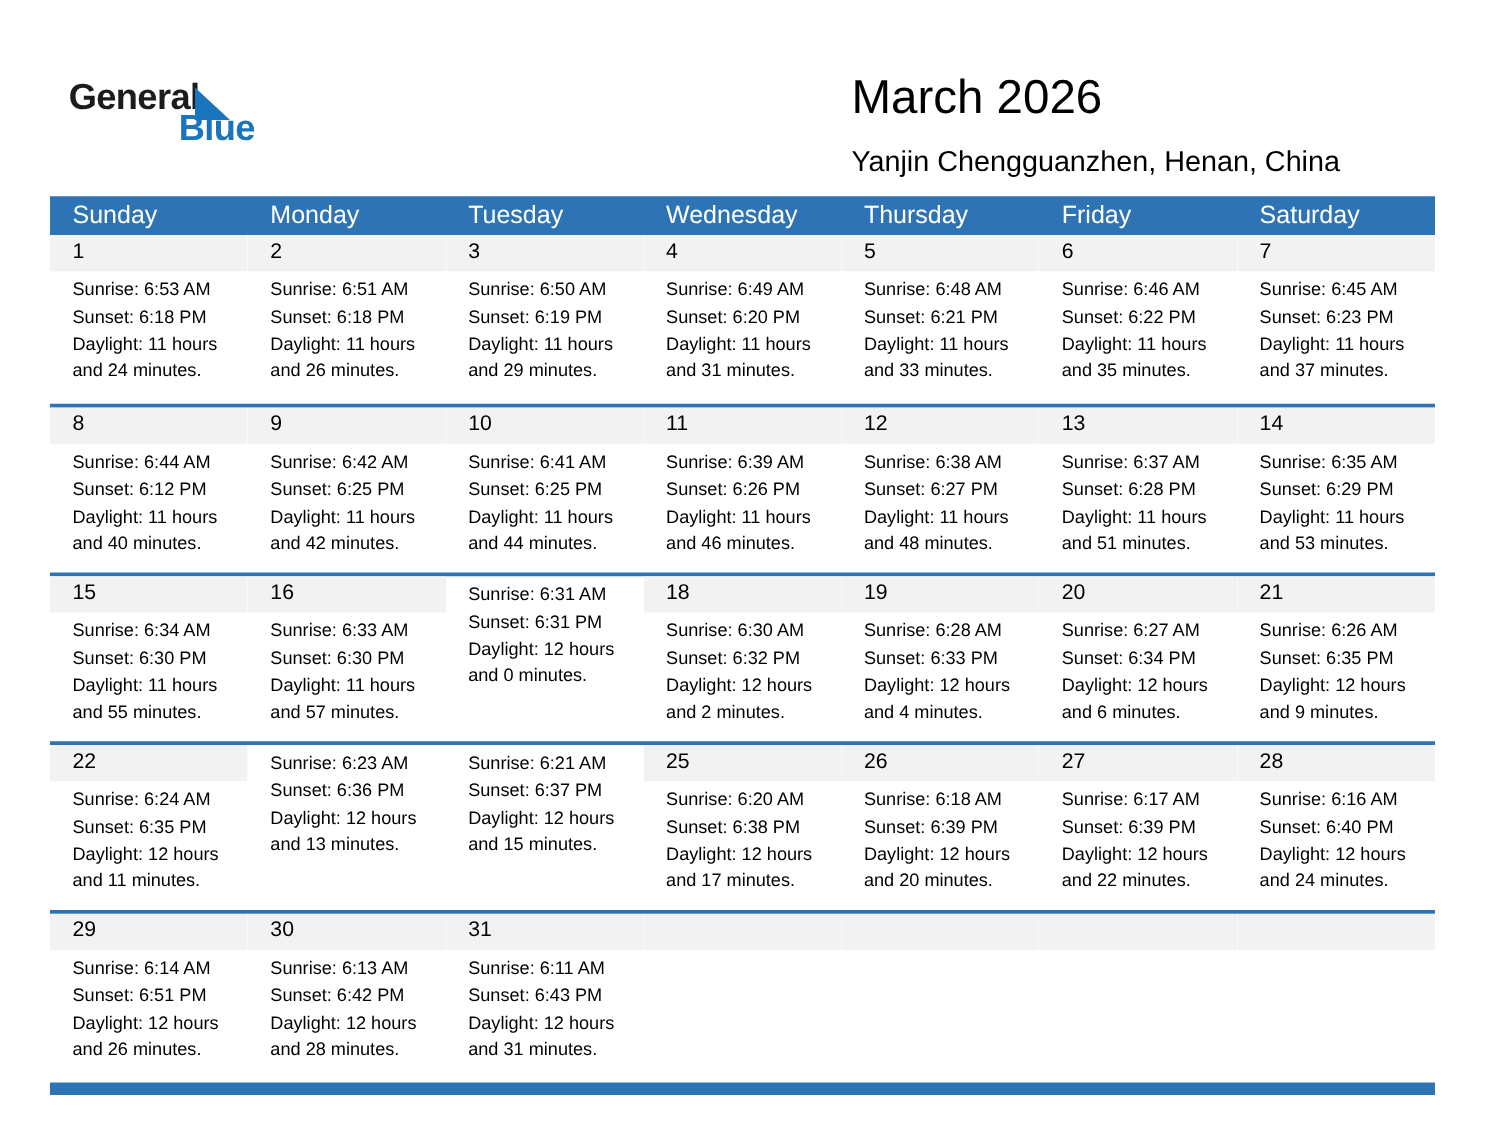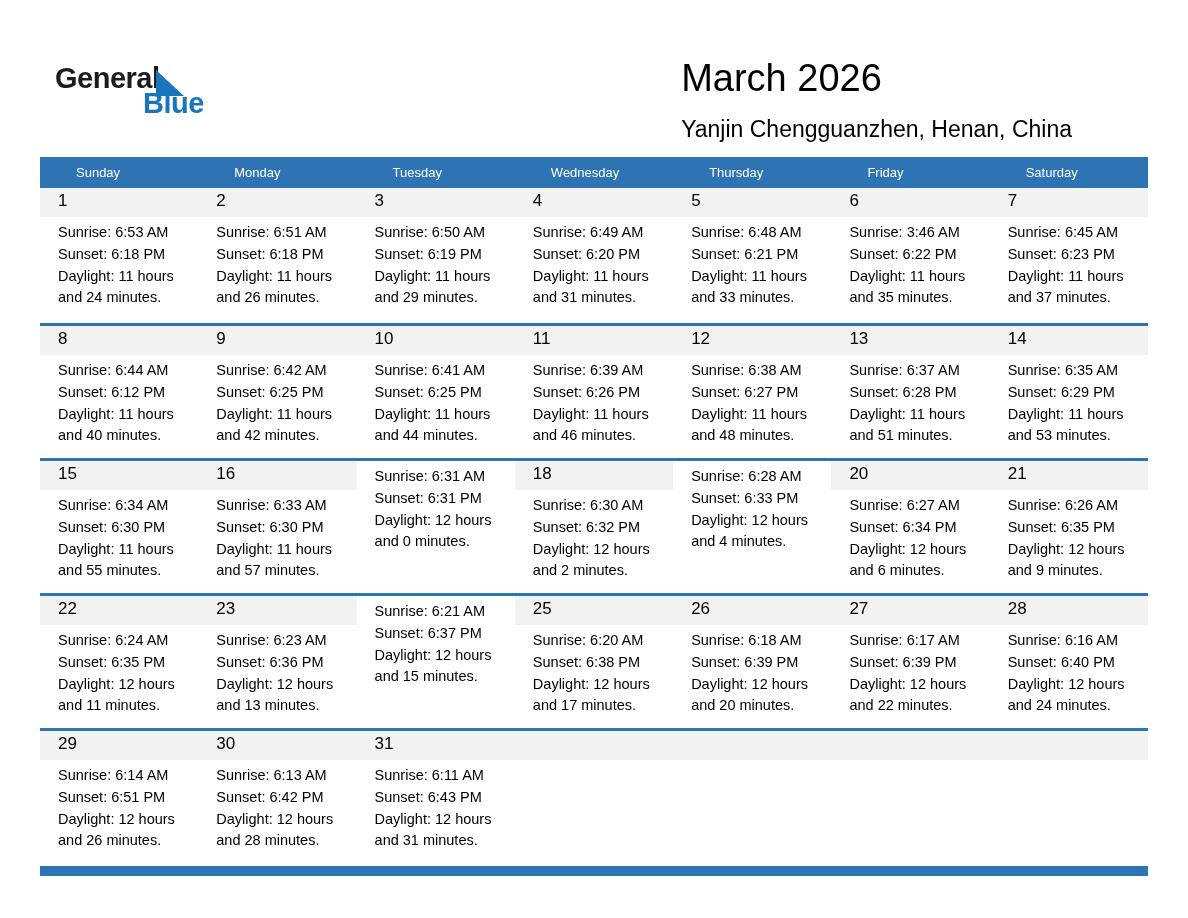--- a/index.html
+++ b/index.html
@@ -35,22 +35,22 @@
   .cal-subtitle { font-size: 23px; font-weight: 400; color: #000; line-height: 30px; margin-top: 14px; }
 
   
   .calendar { position: absolute; left: 40px; top: 157px; width: 1108px; }
 
   .weekday-row {
     display: flex; width: 100%; height: 31px;
     background: #2e74b5; color: #ffffff;
   }
   .weekday-cell {
-    flex: 1 1 0; font-size: 13px; font-weight: 400;
-    padding-left: 36px; display: flex; align-items: center;
+    flex: 1 1 0; font-size: 20px; font-weight: 400;
+    padding-left: 18px; display: flex; align-items: center;
   }
 
   .week-row {
     display: flex; width: 100%; height: 135px;
     border-top: 3px solid #2e74b5;
   }
   .week-row:first-of-type { border-top: none; height: 135px; }
 
   .day-cell { flex: 1 1 0; display: flex; flex-direction: column; overflow: hidden; }
   .num-band {
@@ -135,21 +135,21 @@
     <div class="day-details">
       <div>Sunrise: 6:48 AM</div>
       <div>Sunset: 6:21 PM</div>
       <div>Daylight: 11 hours</div>
       <div>and 33 minutes.</div>
     </div>
   </div>
         <div class="day-cell">
     <div class="num-band">6</div>
     <div class="day-details">
-      <div>Sunrise: 3:46 AM</div>
+      <div>Sunrise: 6:46 AM</div>
       <div>Sunset: 6:22 PM</div>
       <div>Daylight: 11 hours</div>
       <div>and 35 minutes.</div>
     </div>
   </div>
         <div class="day-cell">
     <div class="num-band">7</div>
     <div class="day-details">
       <div>Sunrise: 6:45 AM</div>
       <div>Sunset: 6:23 PM</div>
@@ -253,20 +253,21 @@
         <div class="day-cell">
     <div class="num-band">18</div>
     <div class="day-details">
       <div>Sunrise: 6:30 AM</div>
       <div>Sunset: 6:32 PM</div>
       <div>Daylight: 12 hours</div>
       <div>and 2 minutes.</div>
     </div>
   </div>
         <div class="day-cell">
+    <div class="num-band">19</div>
     <div class="day-details">
       <div>Sunrise: 6:28 AM</div>
       <div>Sunset: 6:33 PM</div>
       <div>Daylight: 12 hours</div>
       <div>and 4 minutes.</div>
     </div>
   </div>
         <div class="day-cell">
     <div class="num-band">20</div>
     <div class="day-details">
@@ -290,21 +291,20 @@
         <div class="day-cell">
     <div class="num-band">22</div>
     <div class="day-details">
       <div>Sunrise: 6:24 AM</div>
       <div>Sunset: 6:35 PM</div>
       <div>Daylight: 12 hours</div>
       <div>and 11 minutes.</div>
     </div>
   </div>
         <div class="day-cell">
-    <div class="num-band">23</div>
     <div class="day-details">
       <div>Sunrise: 6:23 AM</div>
       <div>Sunset: 6:36 PM</div>
       <div>Daylight: 12 hours</div>
       <div>and 13 minutes.</div>
     </div>
   </div>
         <div class="day-cell">
     <div class="day-details">
       <div>Sunrise: 6:21 AM</div>

